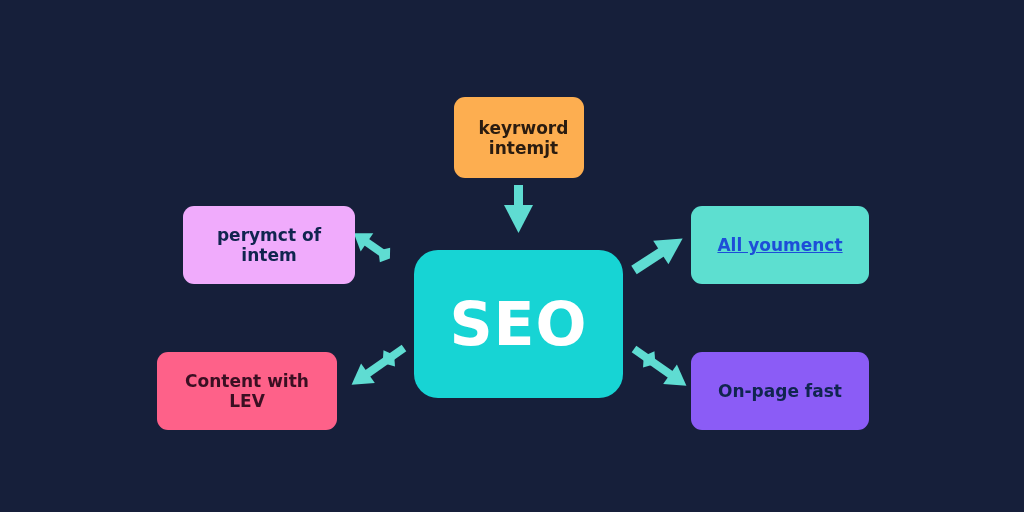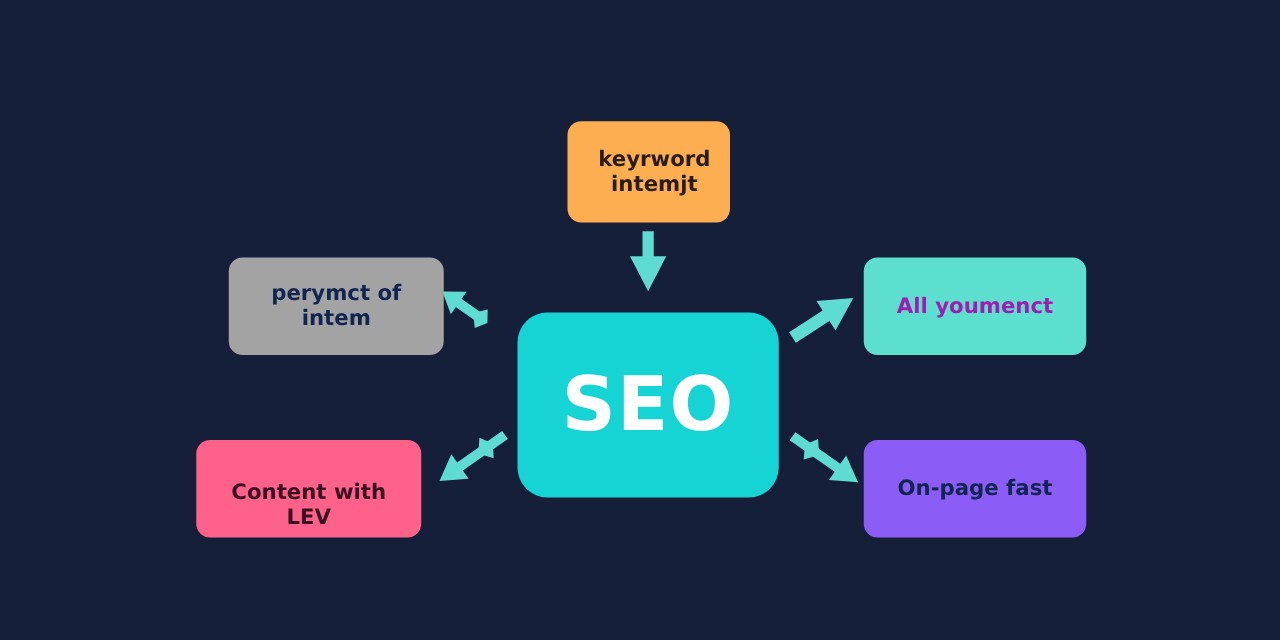--- a/index.html
+++ b/index.html
@@ -72,30 +72,30 @@
       <polygon points="44,-12 64,0 44,12"></polygon>
       <polygon points="18,-10 26,0 18,10 12,0"></polygon>
     </g>
   </svg>
 
   <div class="node" id="node-keyword" style="background:#fdae50;padding-left:19px;">
     <span style="color:#2a1c10;">keyrword
 intemjt</span>
   </div>
 
-  <div class="node" id="node-left-top" style="background:#a3a3a3;padding-left:10px;">
+  <div class="node" id="node-left-top" style="background:#f0abfc;padding-left:10px;">
     <span style="color:#10254f;">perymct of
 intem</span>
   </div>
 
   <div class="node" id="node-right-top" style="background:#5ddfd0;">
-    <span style="color:#a21caf;">All youmenct</span>
+    <span style="color:#1d4ed8;text-decoration:underline;">All youmenct</span>
   </div>
 
-  <div class="node" id="node-left-bottom" style="background:#fe6189;align-items:flex-end;">
+  <div class="node" id="node-left-bottom" style="background:#fe6189;">
     <span style="color:#3a0f22;">Content with
 LEV</span>
   </div>
 
   <div class="node" id="node-right-bottom" style="background:#8b5cf6;">
     <span style="color:#10254f;">On-page fast</span>
   </div>
 
   <div class="node" id="node-center" style="background:#17d4d4;">
     <span style="color:#ffffff;">SEO</span>

